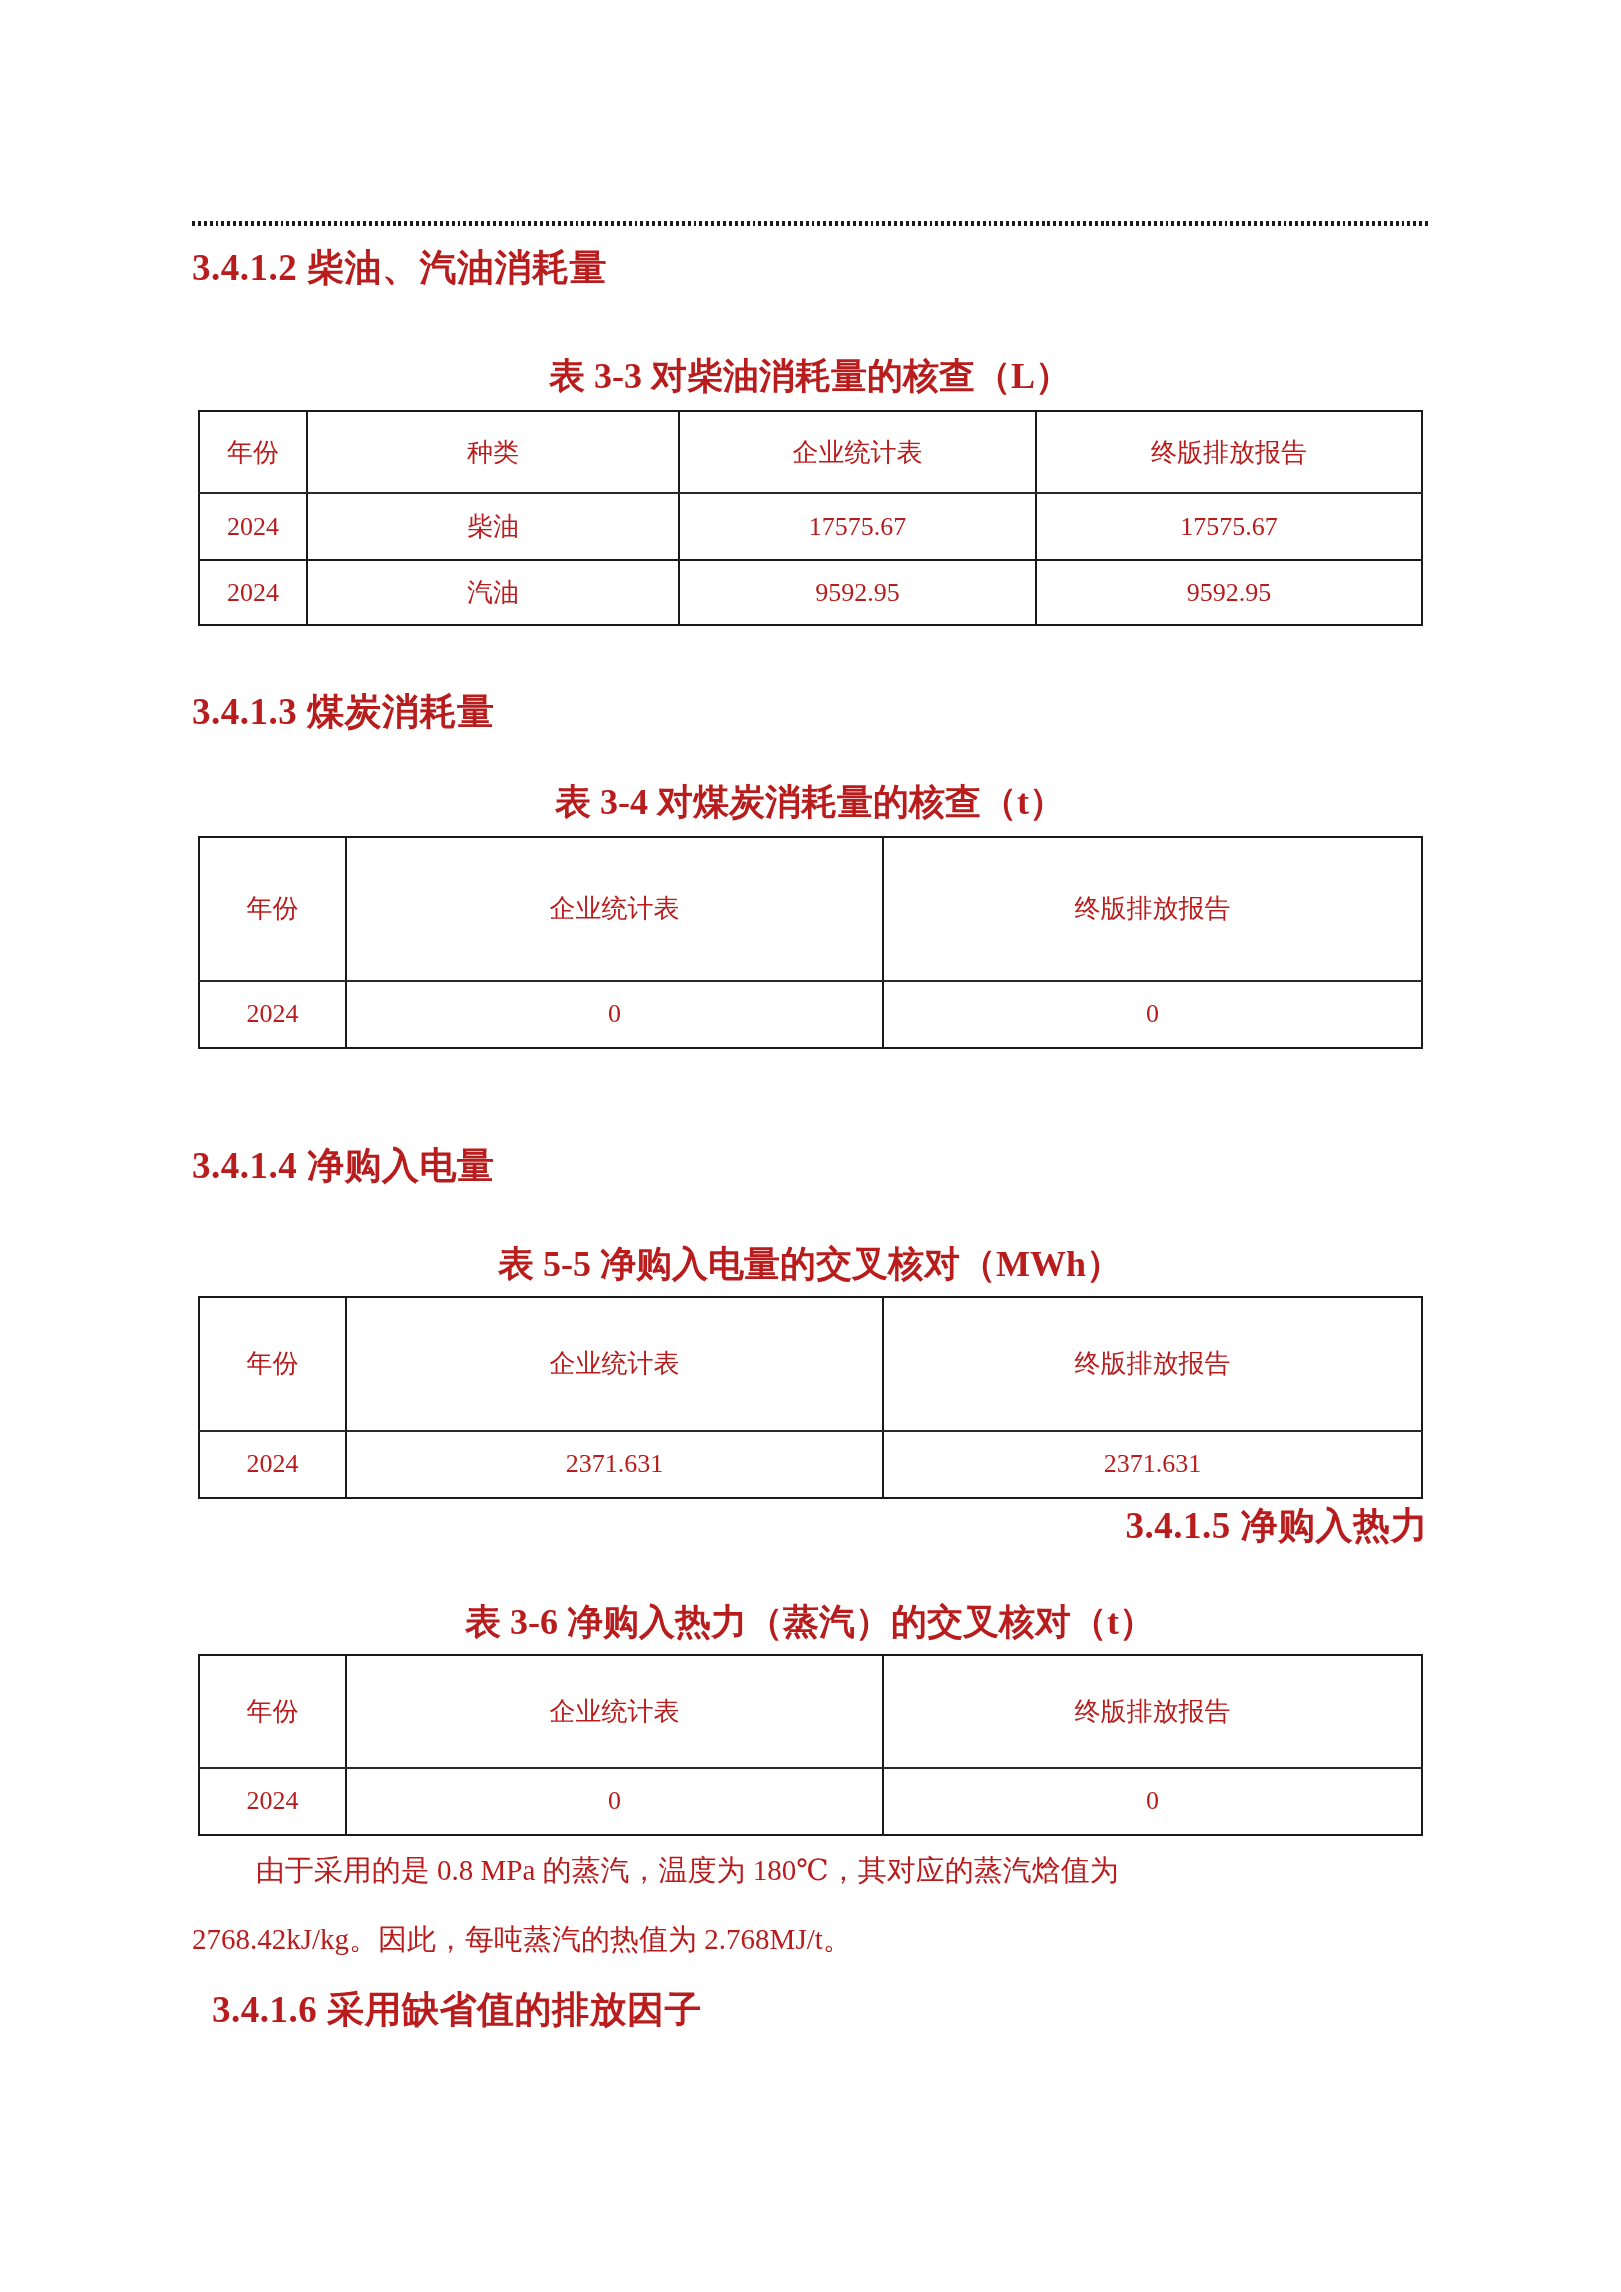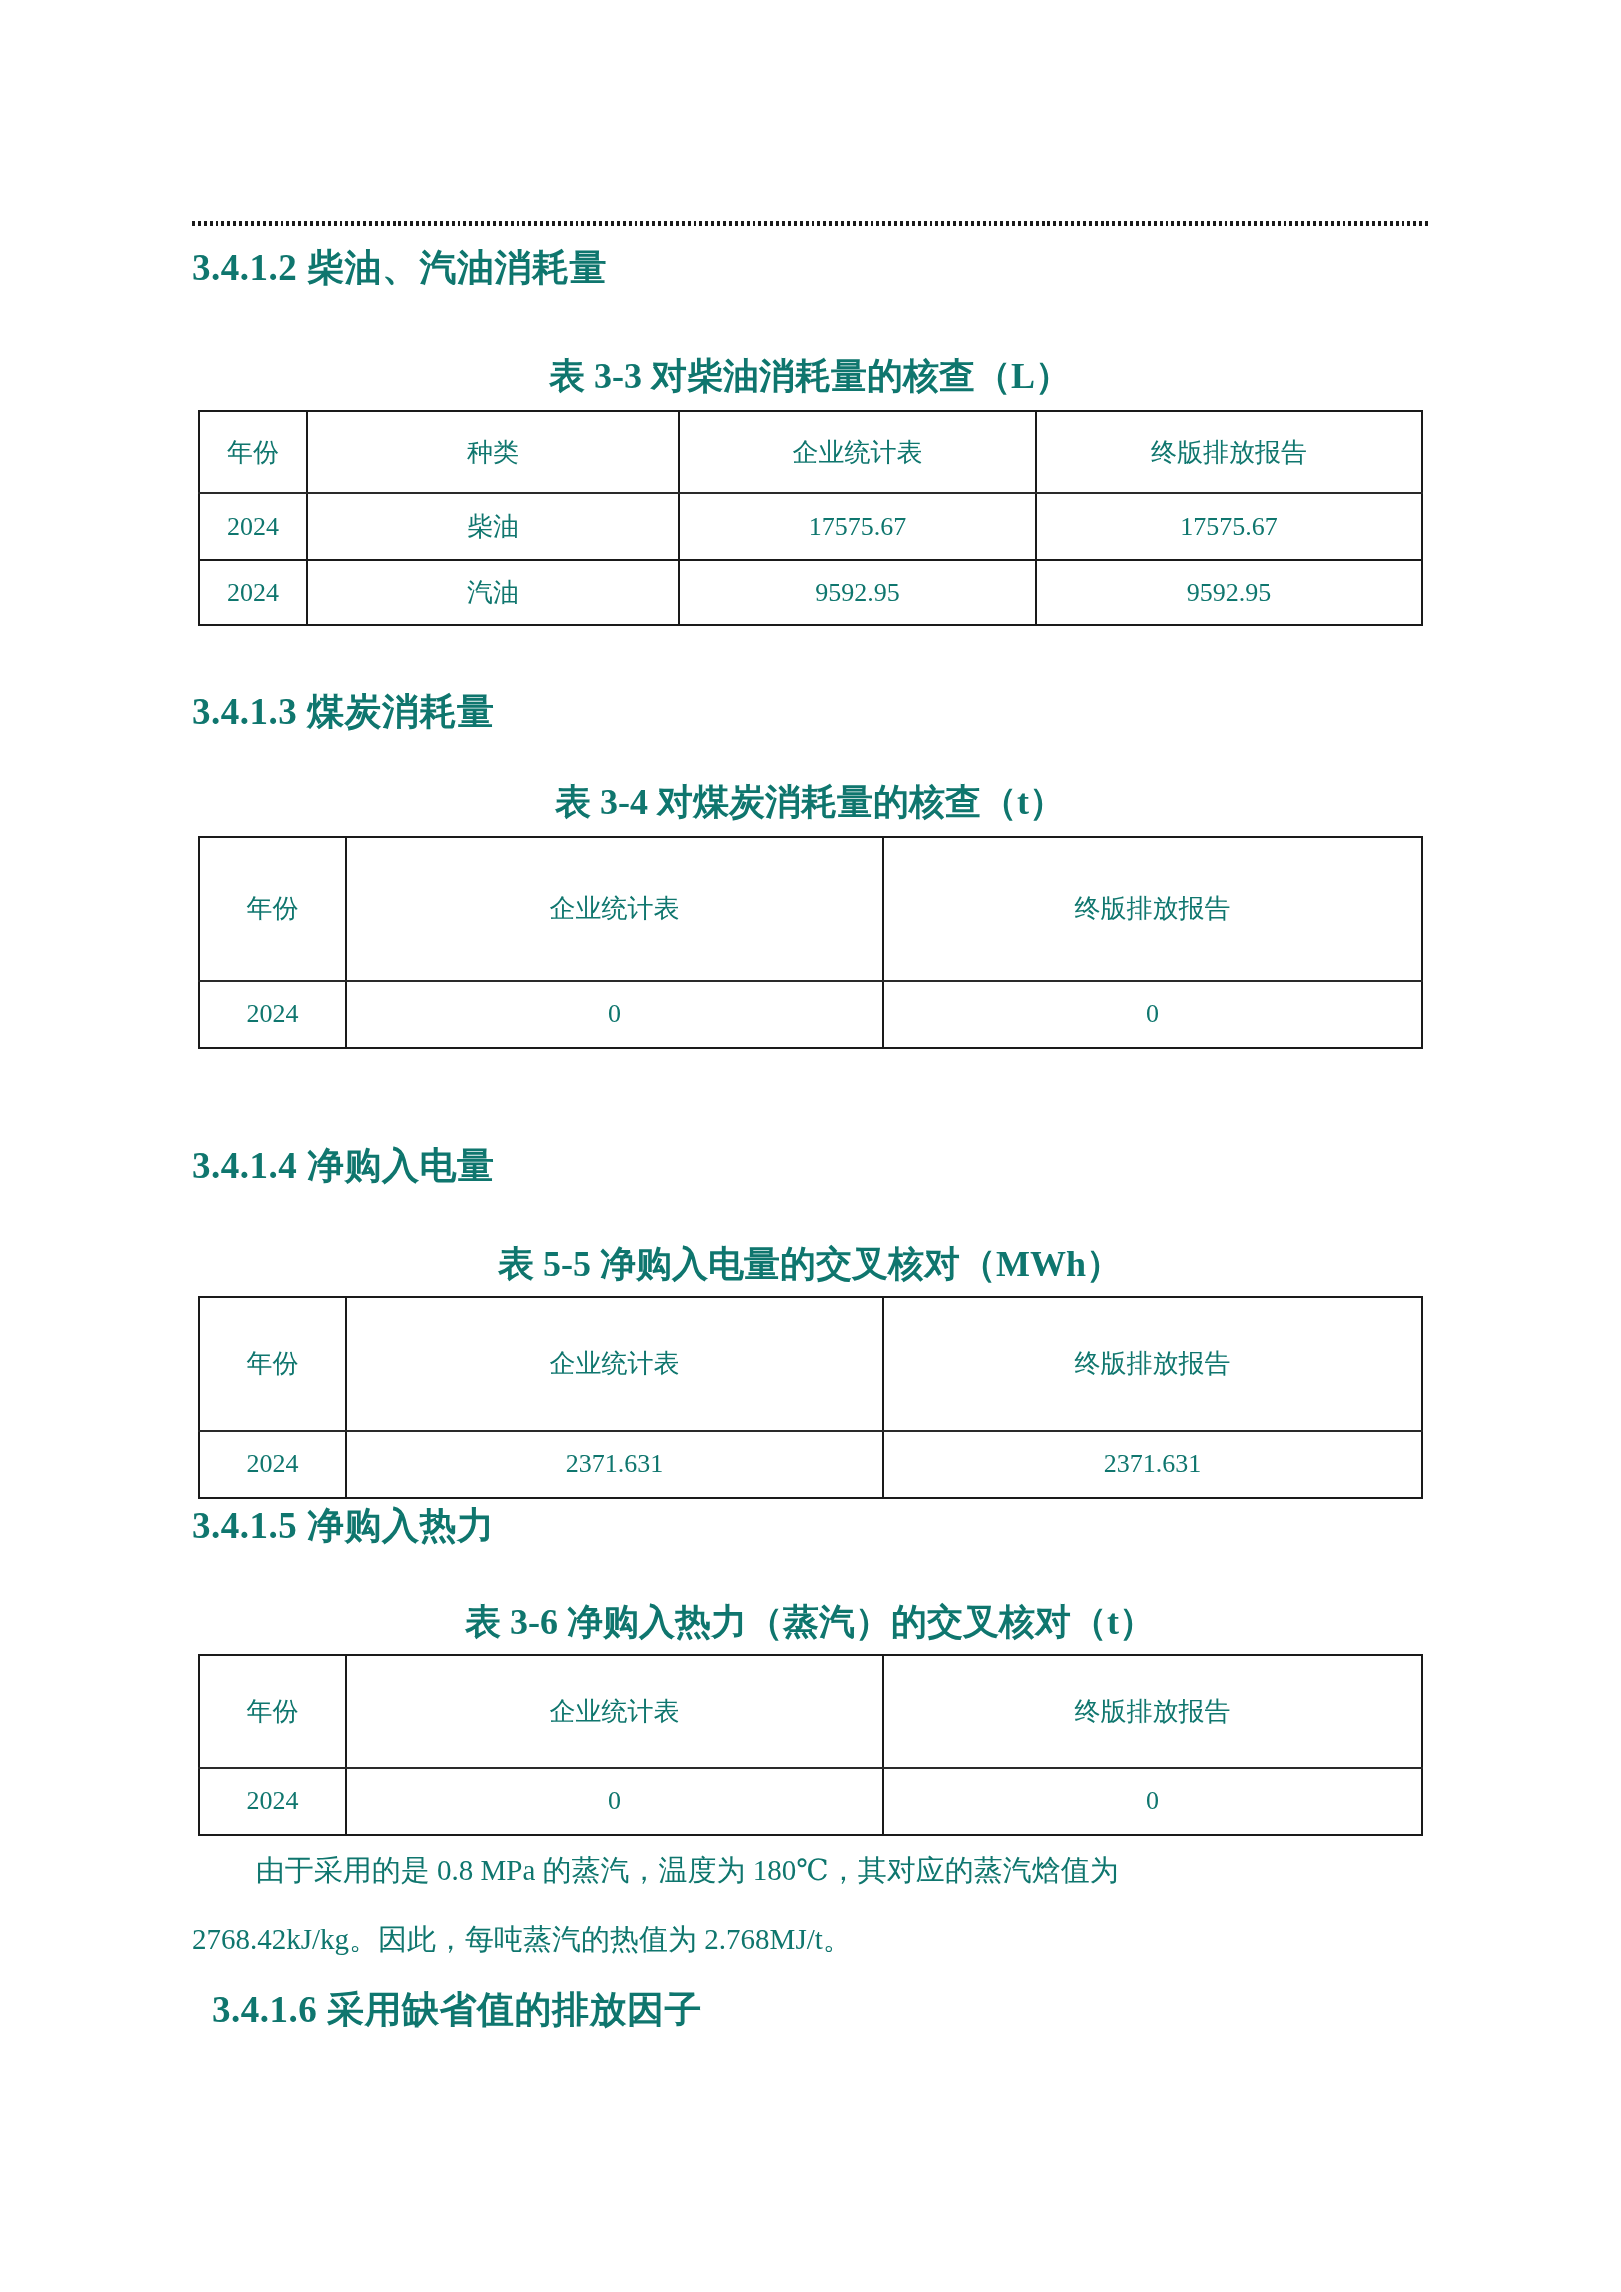--- a/index.html
+++ b/index.html
@@ -5,21 +5,21 @@
   html, body {
     margin: 0;
     padding: 0;
     background: #ffffff;
   }
   .page {
     position: relative;
     width: 1621px;
     height: 2293px;
     background: #ffffff;
-    color: #0f766e;
+    color: #b91c1c;
     font-family: "Liberation Serif", "DejaVu Serif", serif;
     overflow: hidden;
   }
   .content {
     position: absolute;
     left: 192px;
     top: 0;
     width: 1236px;
   }
   .sep {
@@ -30,21 +30,21 @@
   .heading {
     font-size: 37px;
     line-height: 49px;
     font-weight: bold;
     letter-spacing: 0.5px;
     white-space: nowrap;
   }
   .h1 { margin-top: 16.7px; }
   .h2 { margin-top: 61px; }
   .h3 { margin-top: 92px; }
-  .h4 { margin-top: 2px; }
+  .h4 { margin-top: 2px; text-align: right; }
   .h5 { margin-top: 11.8px; margin-left: 20px; }
   .caption {
     font-size: 36px;
     line-height: 41px;
     font-weight: bold;
     text-align: center;
     white-space: nowrap;
   }
   .c1 { margin-top: 64px; }
   .c2 { margin-top: 46px; }

